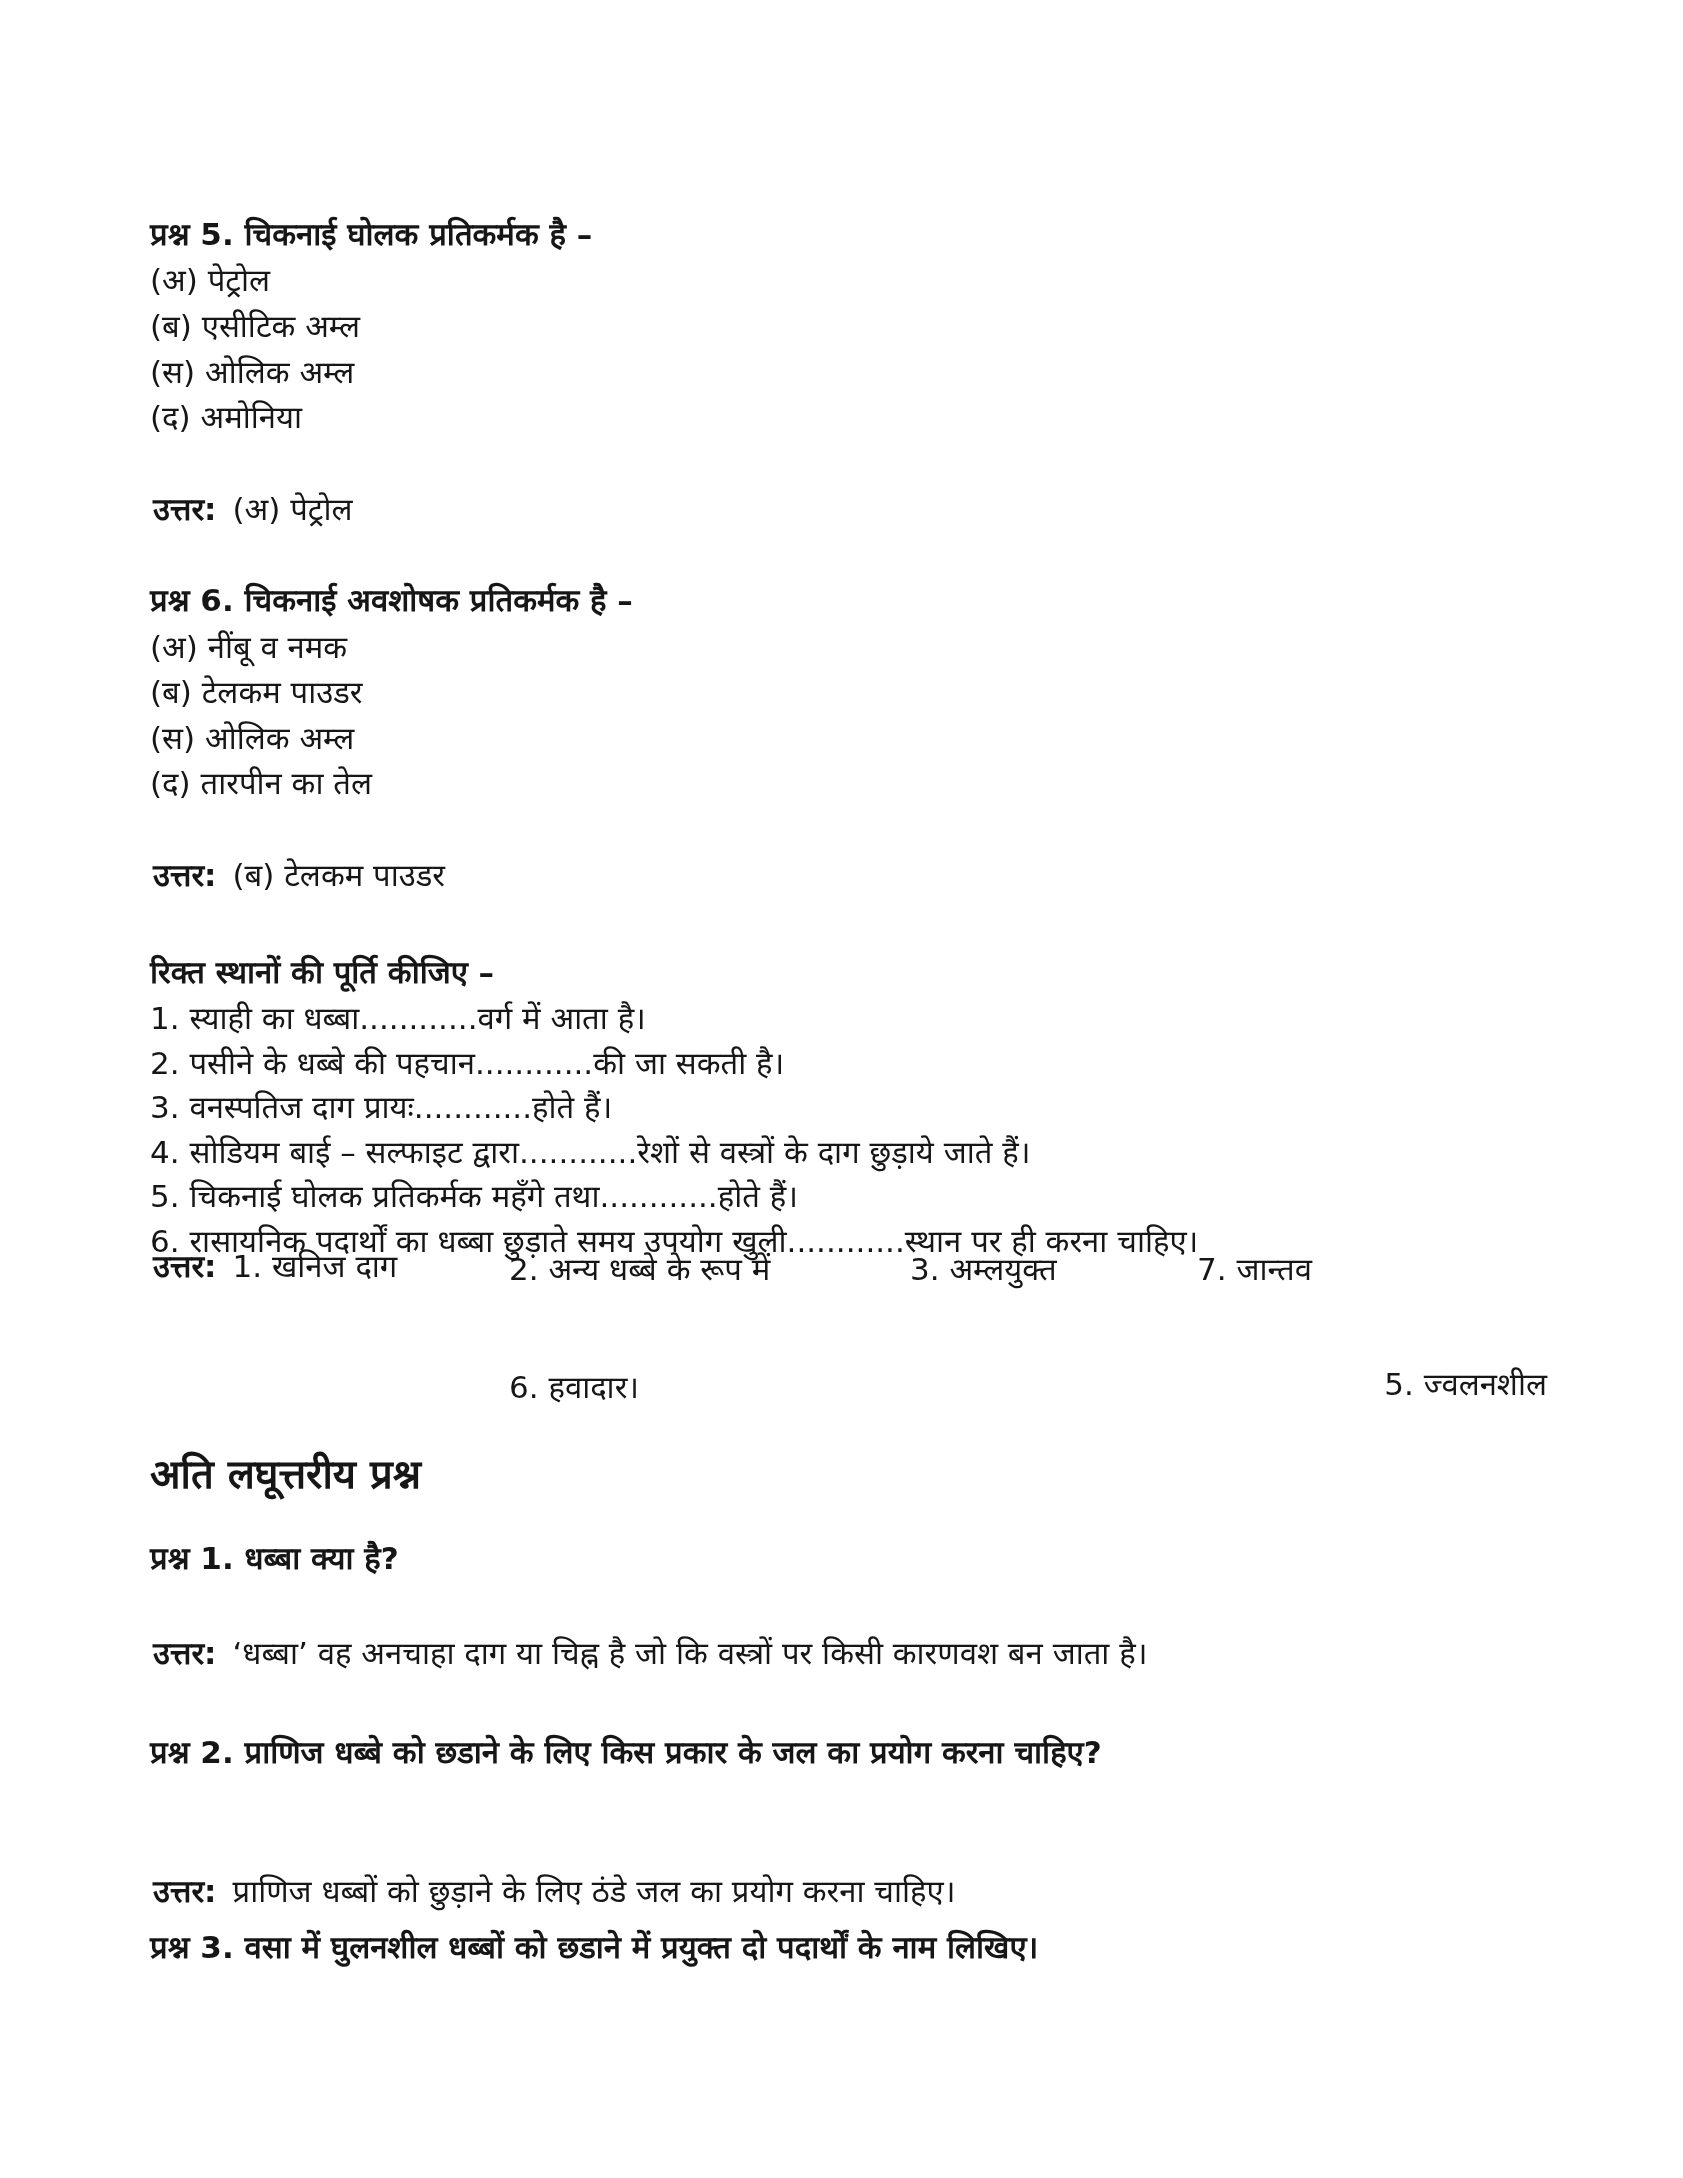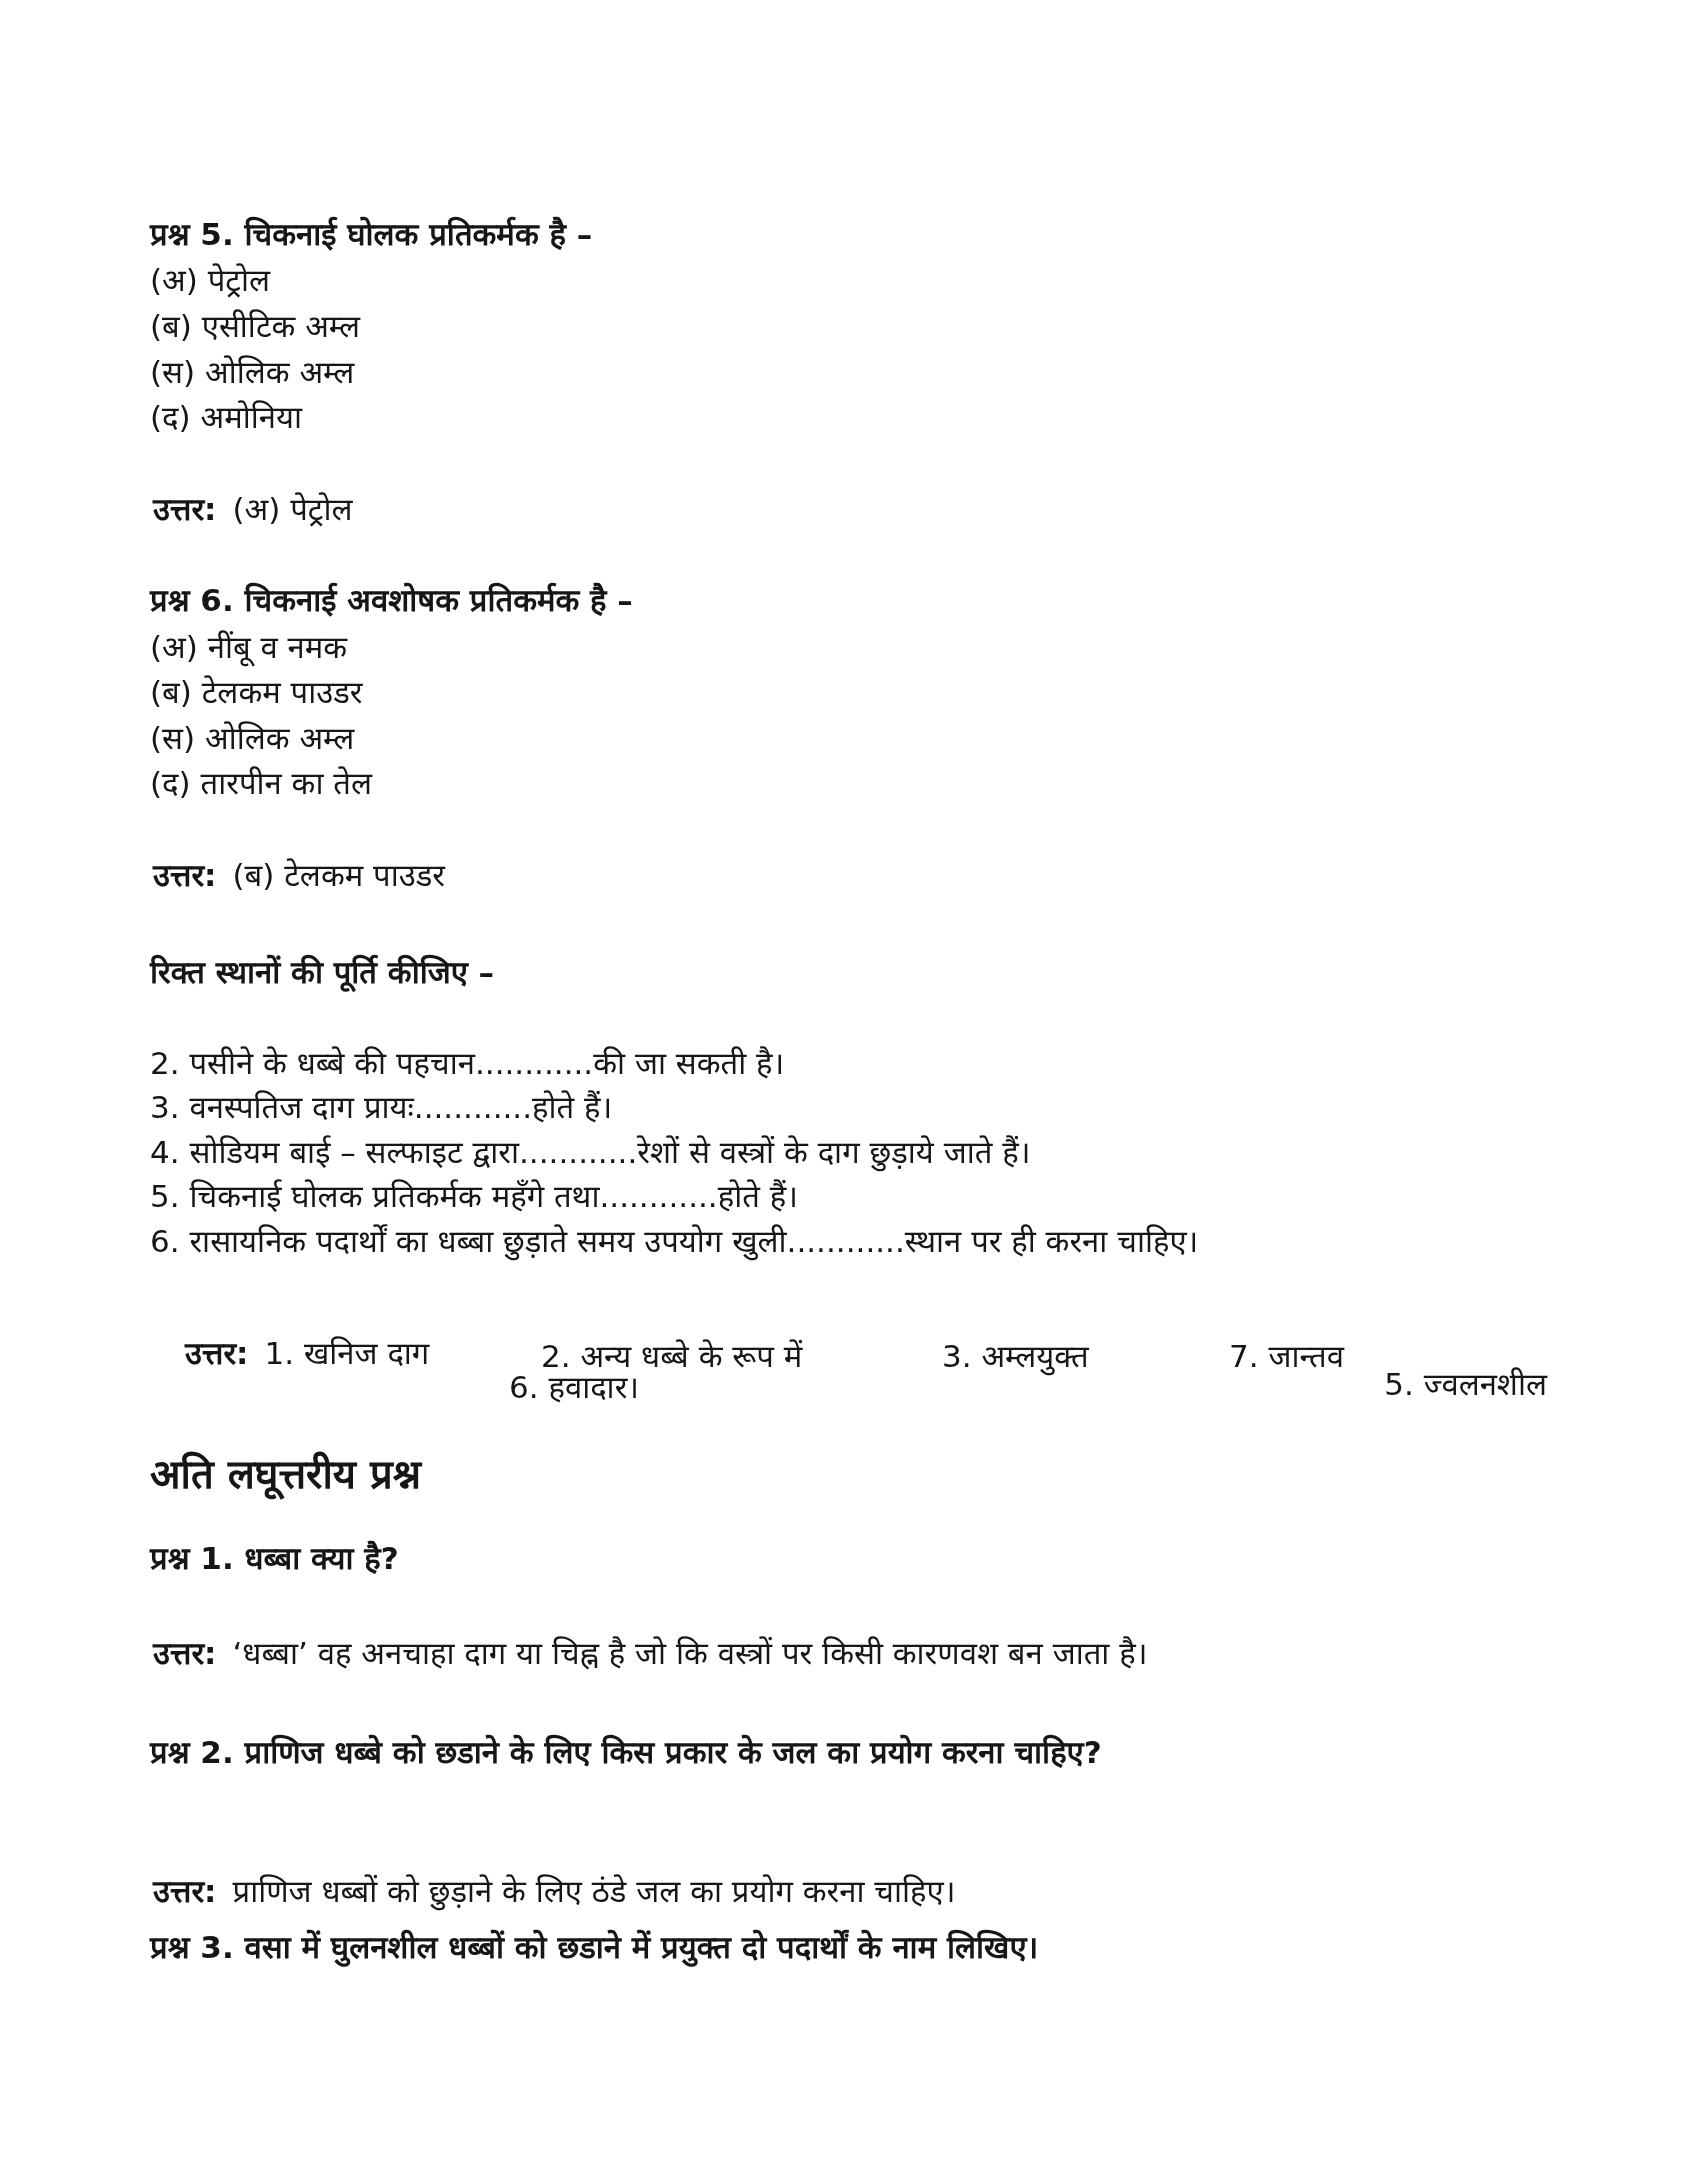--- a/index.html
+++ b/index.html
@@ -50,27 +50,28 @@
   <div class="line bold" style="top:569px">प्रश्न 6. चिकनाई अवशोषक प्रतिकर्मक है –</div>
   <div class="line" style="top:616px">(अ) नींबू व नमक</div>
   <div class="line" style="top:661px">(ब) टेलकम पाउडर</div>
   <div class="line" style="top:707px">(स) ओलिक अम्ल</div>
   <div class="line" style="top:752px">(द) तारपीन का तेल</div>
   <div class="line" style="top:844px">
     <span class="label">उत्तर:</span><span>(ब) टेलकम पाउडर</span>
   </div>
 
   <div class="line bold" style="top:941px">रिक्त स्थानों की पूर्ति कीजिए –</div>
+  <div class="line" style="top:987px">1. स्याही का धब्बा............वर्ग में आता है।</div>
   <div class="line" style="top:1032px">2. पसीने के धब्बे की पहचान............की जा सकती है।</div>
   <div class="line" style="top:1076px">3. वनस्पतिज दाग प्रायः............होते हैं।</div>
   <div class="line" style="top:1121px">4. सोडियम बाई – सल्फाइट द्वारा............रेशों से वस्त्रों के दाग छुड़ाये जाते हैं।</div>
   <div class="line" style="top:1165px">5. चिकनाई घोलक प्रतिकर्मक महँगे तथा............होते हैं।</div>
   <div class="line" style="top:1210px">6. रासायनिक पदार्थों का धब्बा छुड़ाते समय उपयोग खुली............स्थान पर ही करना चाहिए।</div>
 
-  <div class="line" style="top:1322px; width:1406px;margin-left:32px;">
+  <div class="line" style="top:1235px; width:1406px;">
     <span class="label">उत्तर:</span><span>1. खनिज दाग</span>
     <span class="abs" style="left:359px">2. अन्य धब्बे के रूप में</span>
     <span class="abs" style="left:760px">3. अम्लयुक्त</span>
     <span class="abs" style="left:1047px">7. जान्तव</span>
   </div>
   <div class="line" style="top:1353px; width:1406px;text-align:right;">
     <span style="margin-left:24px">5. ज्वलनशील</span>
     <span class="abs" style="left:359px">6. हवादार।</span>
   </div>
 

